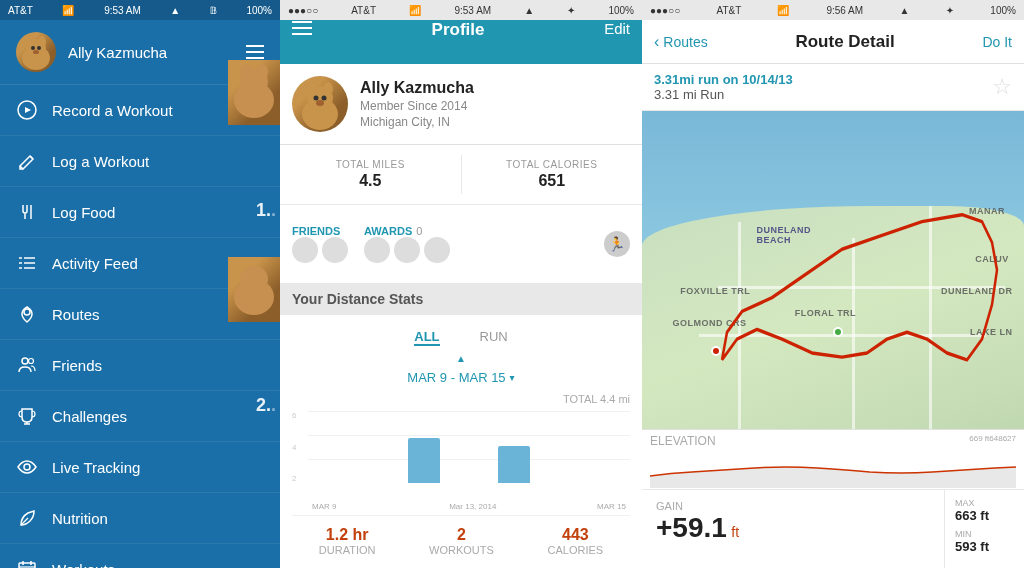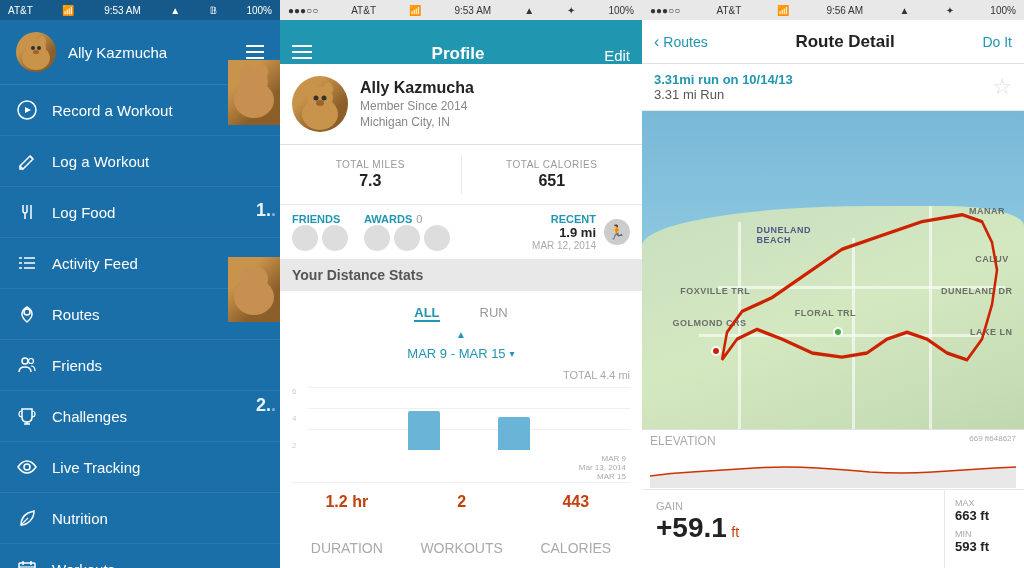--- a/index.html
+++ b/index.html
@@ -107,21 +107,21 @@
       align-items: center;
       padding: 0 8px;
       font-size: 10px;
       color: #333;
       justify-content: space-between;
     }
     .profile-nav-bar {
       background: #2196b0;
       height: 44px;
       display: flex;
-      align-items: flex-end;
+      align-items: flex-start;
       padding: 0 12px;
       color: white;
     }
     .profile-title {
       flex: 1;
       text-align: center;
       font-size: 17px;
       font-weight: 600;
       color: white;
     }
@@ -273,21 +273,21 @@
     }
     .chart-footer {
       display: flex;
       justify-content: space-around;
       padding: 10px 0 4px;
       border-top: 1px solid #f0f0f0;
       margin-top: 4px;
     }
     .footer-stat { text-align: center; }
     .footer-stat-val { font-size: 16px; font-weight: 600; color: #c2410c; }
-    .footer-stat-label { font-size: 14px; color: #aaa; text-transform: uppercase; margin-top: 29px; }
+    .footer-stat-label { font-size: 11px; color: #aaa; text-transform: uppercase; }
 
     
     .panel-right {
       width: 382px;
       height: 568px;
       background: white;
       display: flex;
       flex-direction: column;
       flex-shrink: 0;
       overflow: hidden;
@@ -648,55 +648,50 @@
     <div class="profile-info">
       <div class="profile-name">Ally Kazmucha</div>
       <div class="profile-meta">Member Since 2014</div>
       <div class="profile-meta">Michigan City, IN</div>
     </div>
   </div>
 
   <div class="stats-row">
     <div class="stat-box">
       <div class="stat-label">TOTAL MILES</div>
-      <div class="stat-value">7.3</div>
+      <div class="stat-value">4.5</div>
     </div>
     <div class="stat-box">
       <div class="stat-label">TOTAL CALORIES</div>
       <div class="stat-value">651</div>
     </div>
   </div>
 
   <div class="social-row">
     <div>
       <div class="social-tab">FRIENDS</div>
       <div class="social-avatars">
         <div class="mini-avatar"></div>
         <div class="mini-avatar"></div>
       </div>
     </div>
-    <div class="awards-section" style="margin:0 8px;">
+    <div class="awards-section" style="margin:12px 8px;">
       <div>
         <div style="display:flex;gap:4px;align-items:center;">
           <span class="awards-tab">AWARDS</span>
           <span class="awards-count">0</span>
         </div>
         <div class="award-circles">
           <div class="award-circle"></div>
           <div class="award-circle"></div>
           <div class="award-circle"></div>
         </div>
       </div>
     </div>
     <div class="recent-section" style="margin-left:auto;display:flex;align-items:center;gap:8px;">
-      <div>
-        <div class="recent-tab">RECENT</div>
-        <div class="recent-dist">1.9 mi</div>
-        <div class="recent-date">MAR 12, 2014</div>
-      </div>
       <div class="run-icon-recent">🏃</div>
     </div>
   </div>
 
   <div class="distance-stats-header">Your Distance Stats</div>
 
   <div class="chart-section">
     <div class="chart-tabs">
       <span class="chart-tab active">ALL</span>
       <span class="chart-tab chart-tab-inactive">RUN</span>
@@ -749,21 +744,21 @@
           <div style="flex:1;height:100%;display:flex;flex-direction:column;align-items:center;justify-content:flex-end;">
             <div style="width:70%;height:0%;background:#6ab4d8;border-radius:2px 2px 0 0;"></div>
           </div>
 
           <div style="flex:1;height:100%;display:flex;flex-direction:column;align-items:center;justify-content:flex-end;">
             <div style="width:70%;height:0%;background:#6ab4d8;border-radius:2px 2px 0 0;"></div>
           </div>
         </div>
       </div>
 
-      <div style="position:absolute;bottom:0;left:16px;right:0;height:24px;display:flex;justify-content:space-between;align-items:flex-end;padding:0 4px;flex-direction:column;">
+      <div style="position:absolute;bottom:0;left:16px;right:0;height:24px;display:flex;justify-content:space-between;align-items:flex-end;padding:0 4px;">
         <span style="font-size:8px;color:#aaa;">MAR 9</span>
         <span style="font-size:8px;color:#aaa;margin-left:12px;">Mar 13, 2014</span>
         <span style="font-size:8px;color:#aaa;text-align:center;">MAR 15</span>
       </div>
     </div>
 
     <div class="chart-footer">
       <div class="footer-stat">
         <div class="footer-stat-val">1.2 hr</div>
         <div class="footer-stat-label">DURATION</div>

